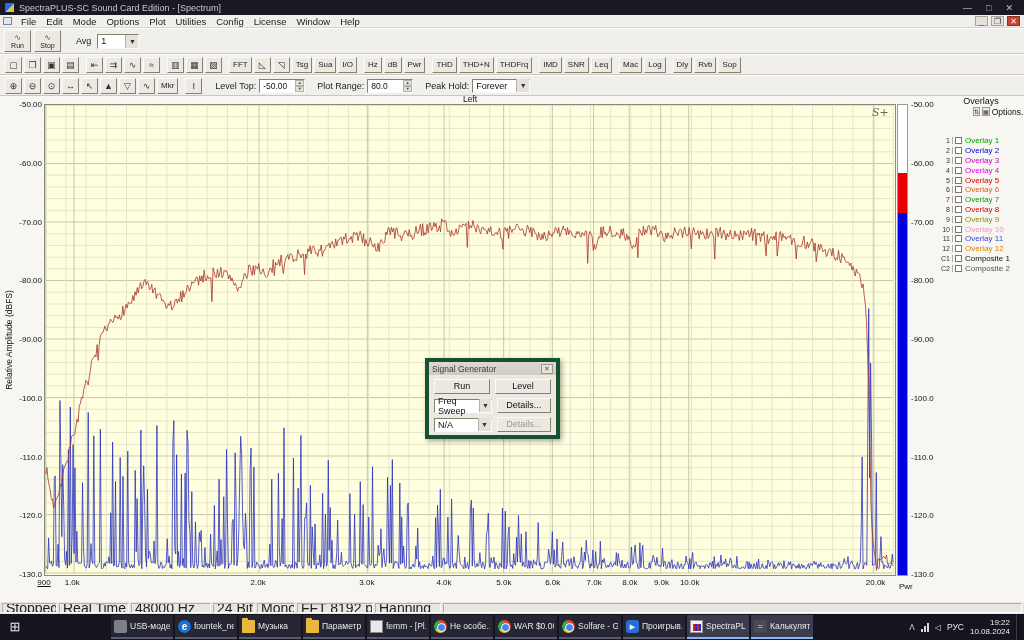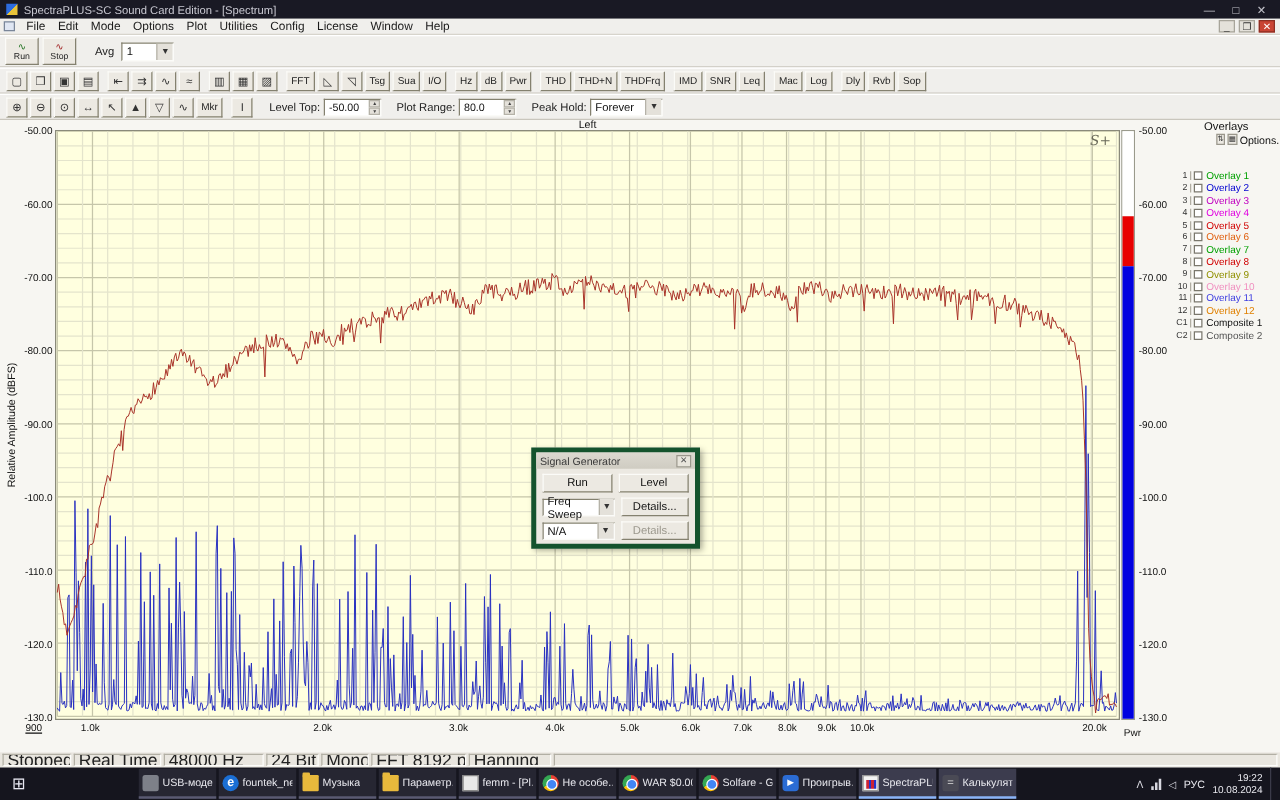--- a/index.html
+++ b/index.html
@@ -361,21 +361,21 @@
       </svg>
     <div class="ylab">Relative Amplitude (dBFS)</div>
     <div class="slogo">S+</div>
     <div class="colorbar" id="colorbar">
         <div style="flex: 0.145 1 0%; background: rgb(255, 255, 255);"></div>
         <div style="flex: 0.085 1 0%; background: rgb(232, 0, 0);"></div>
         <div style="flex: 0.77 1 0%; background: rgb(0, 0, 224);"></div>
       </div>
     <div class="pwrlab">Pwr</div>
     <div id="tick-layer">
-        <div class="xtick" style="left: 14px; text-decoration: underline;">900</div>
+        <div class="xtick" style="left: 31px; text-decoration: underline;">900</div>
         <div class="xtick" style="left: 59.2541px;">1.0k</div>
         <div class="xtick" style="left: 245.132px;">2.0k</div>
         <div class="xtick" style="left: 353.864px;">3.0k</div>
         <div class="xtick" style="left: 431.01px;">4.0k</div>
         <div class="xtick" style="left: 490.85px;">5.0k</div>
         <div class="xtick" style="left: 539.742px;">6.0k</div>
         <div class="xtick" style="left: 581.08px;">7.0k</div>
         <div class="xtick" style="left: 616.889px;">8.0k</div>
         <div class="xtick" style="left: 648.474px;">9.0k</div>
         <div class="xtick" style="left: 676.728px;">10.0k</div>

